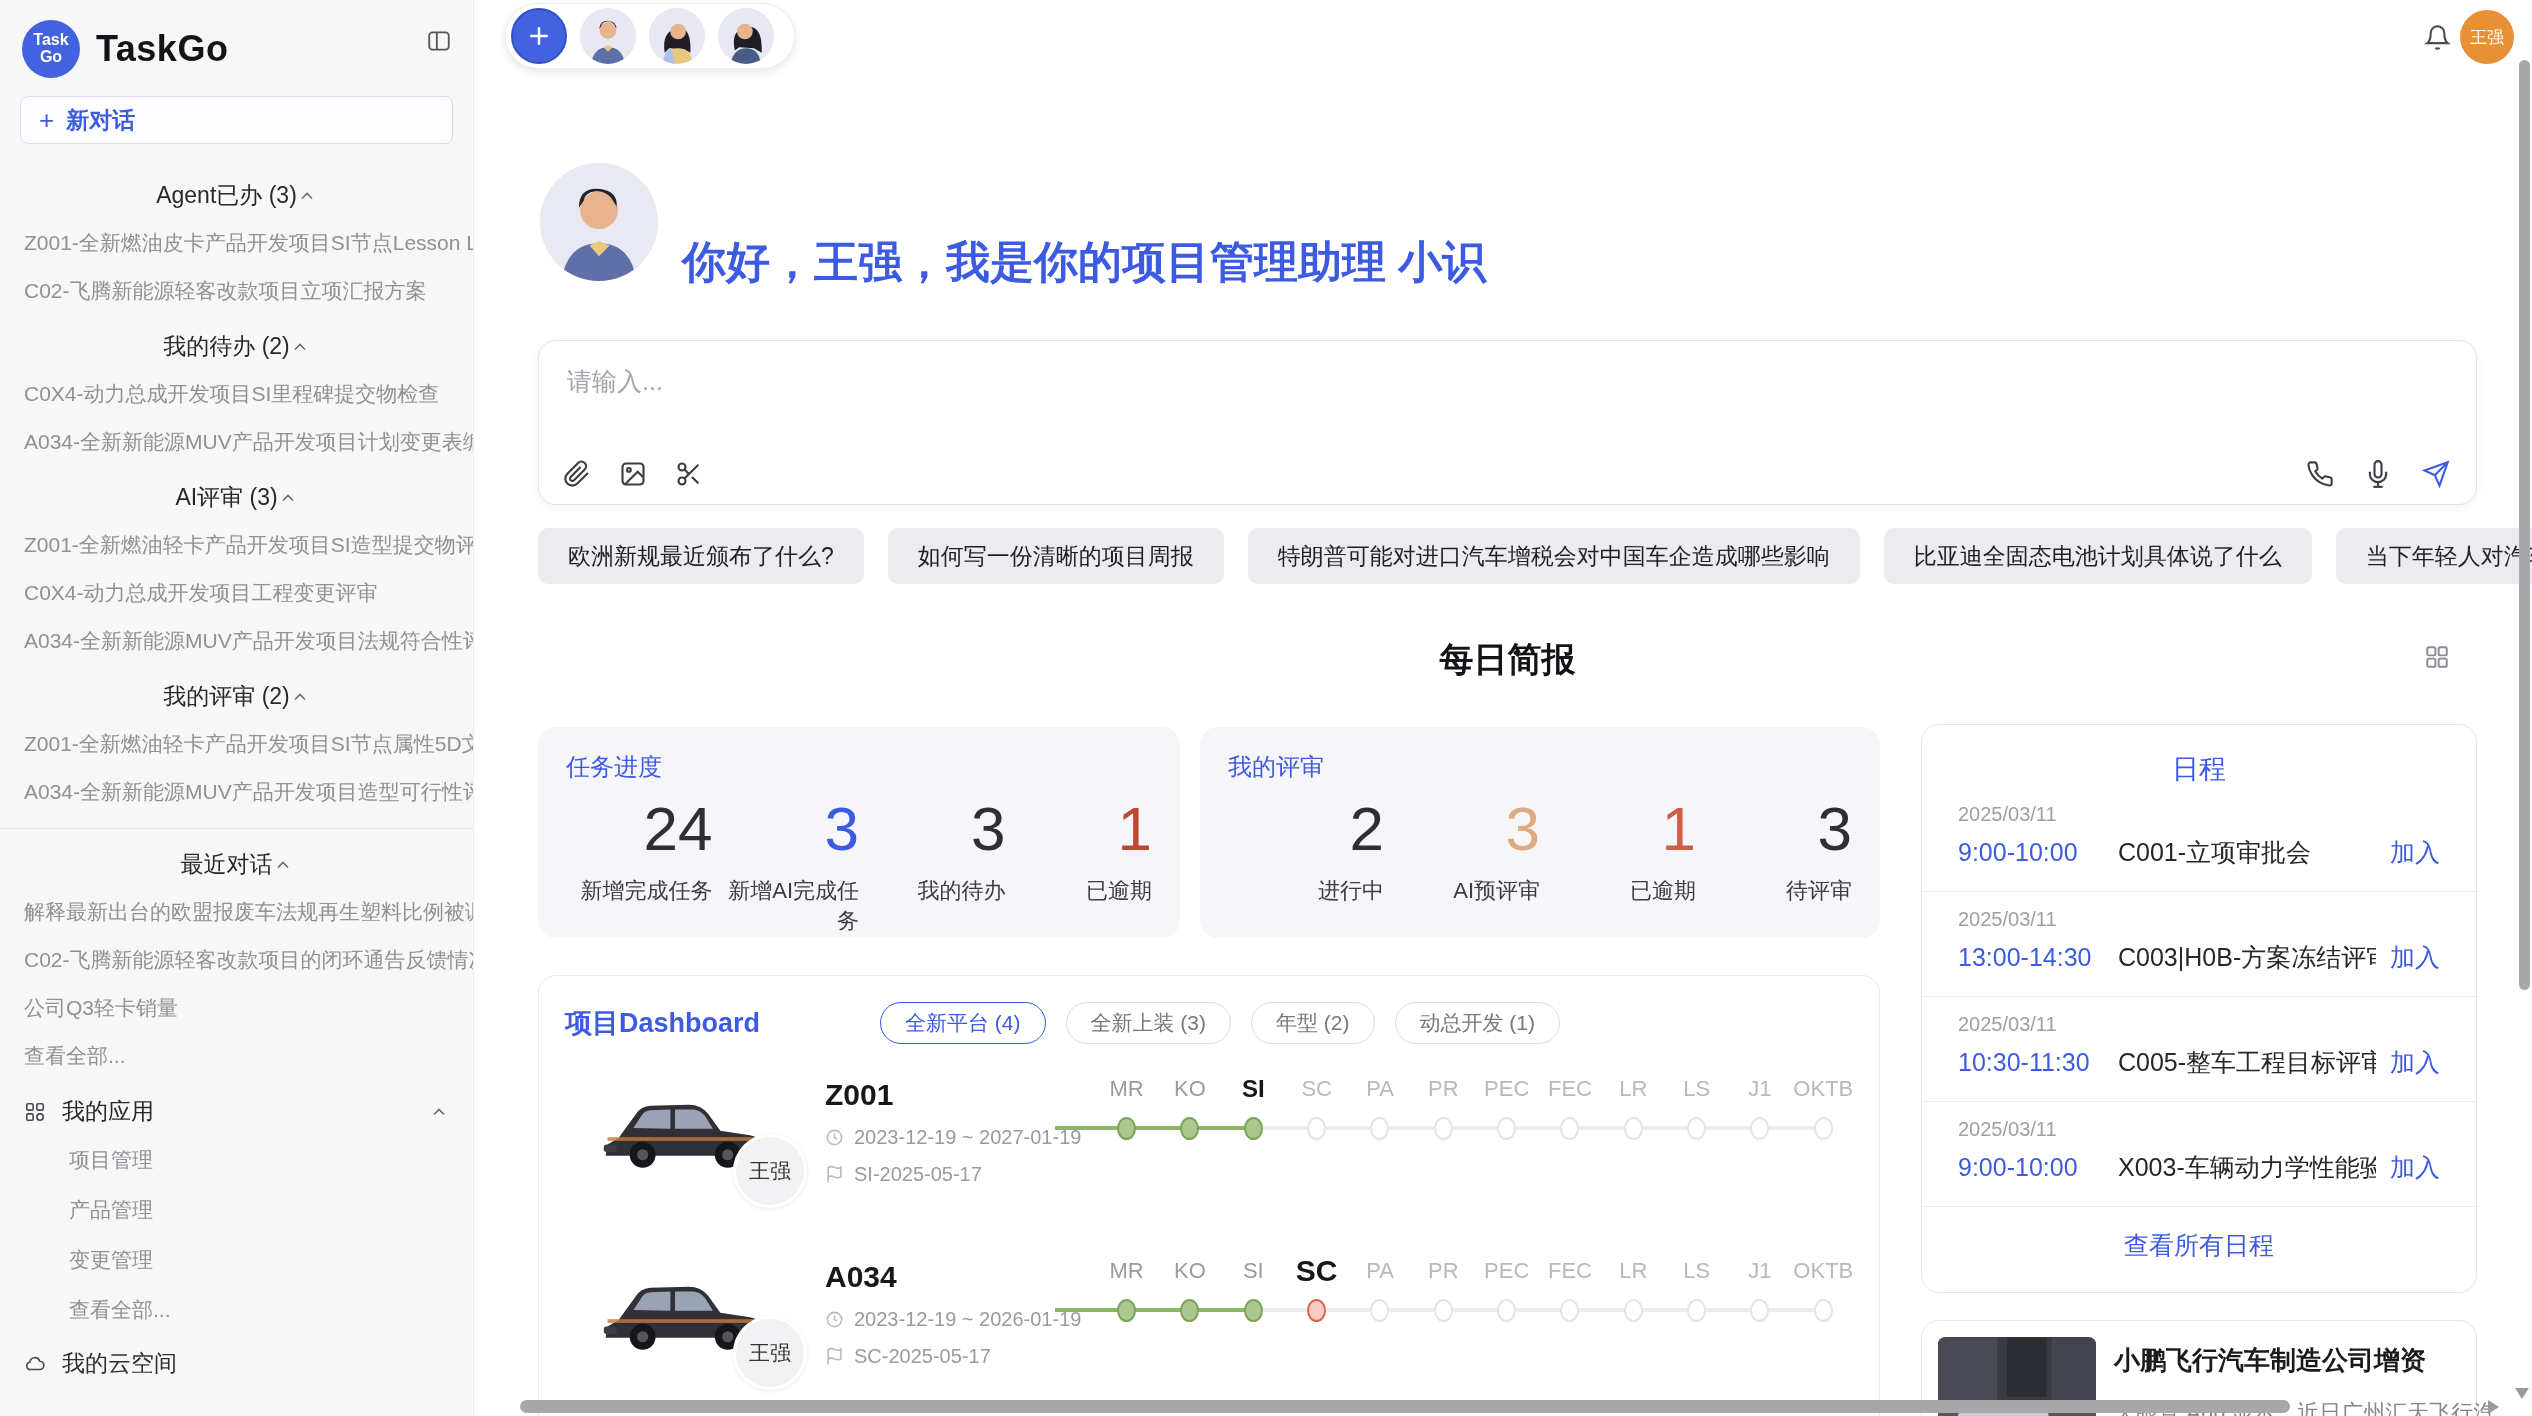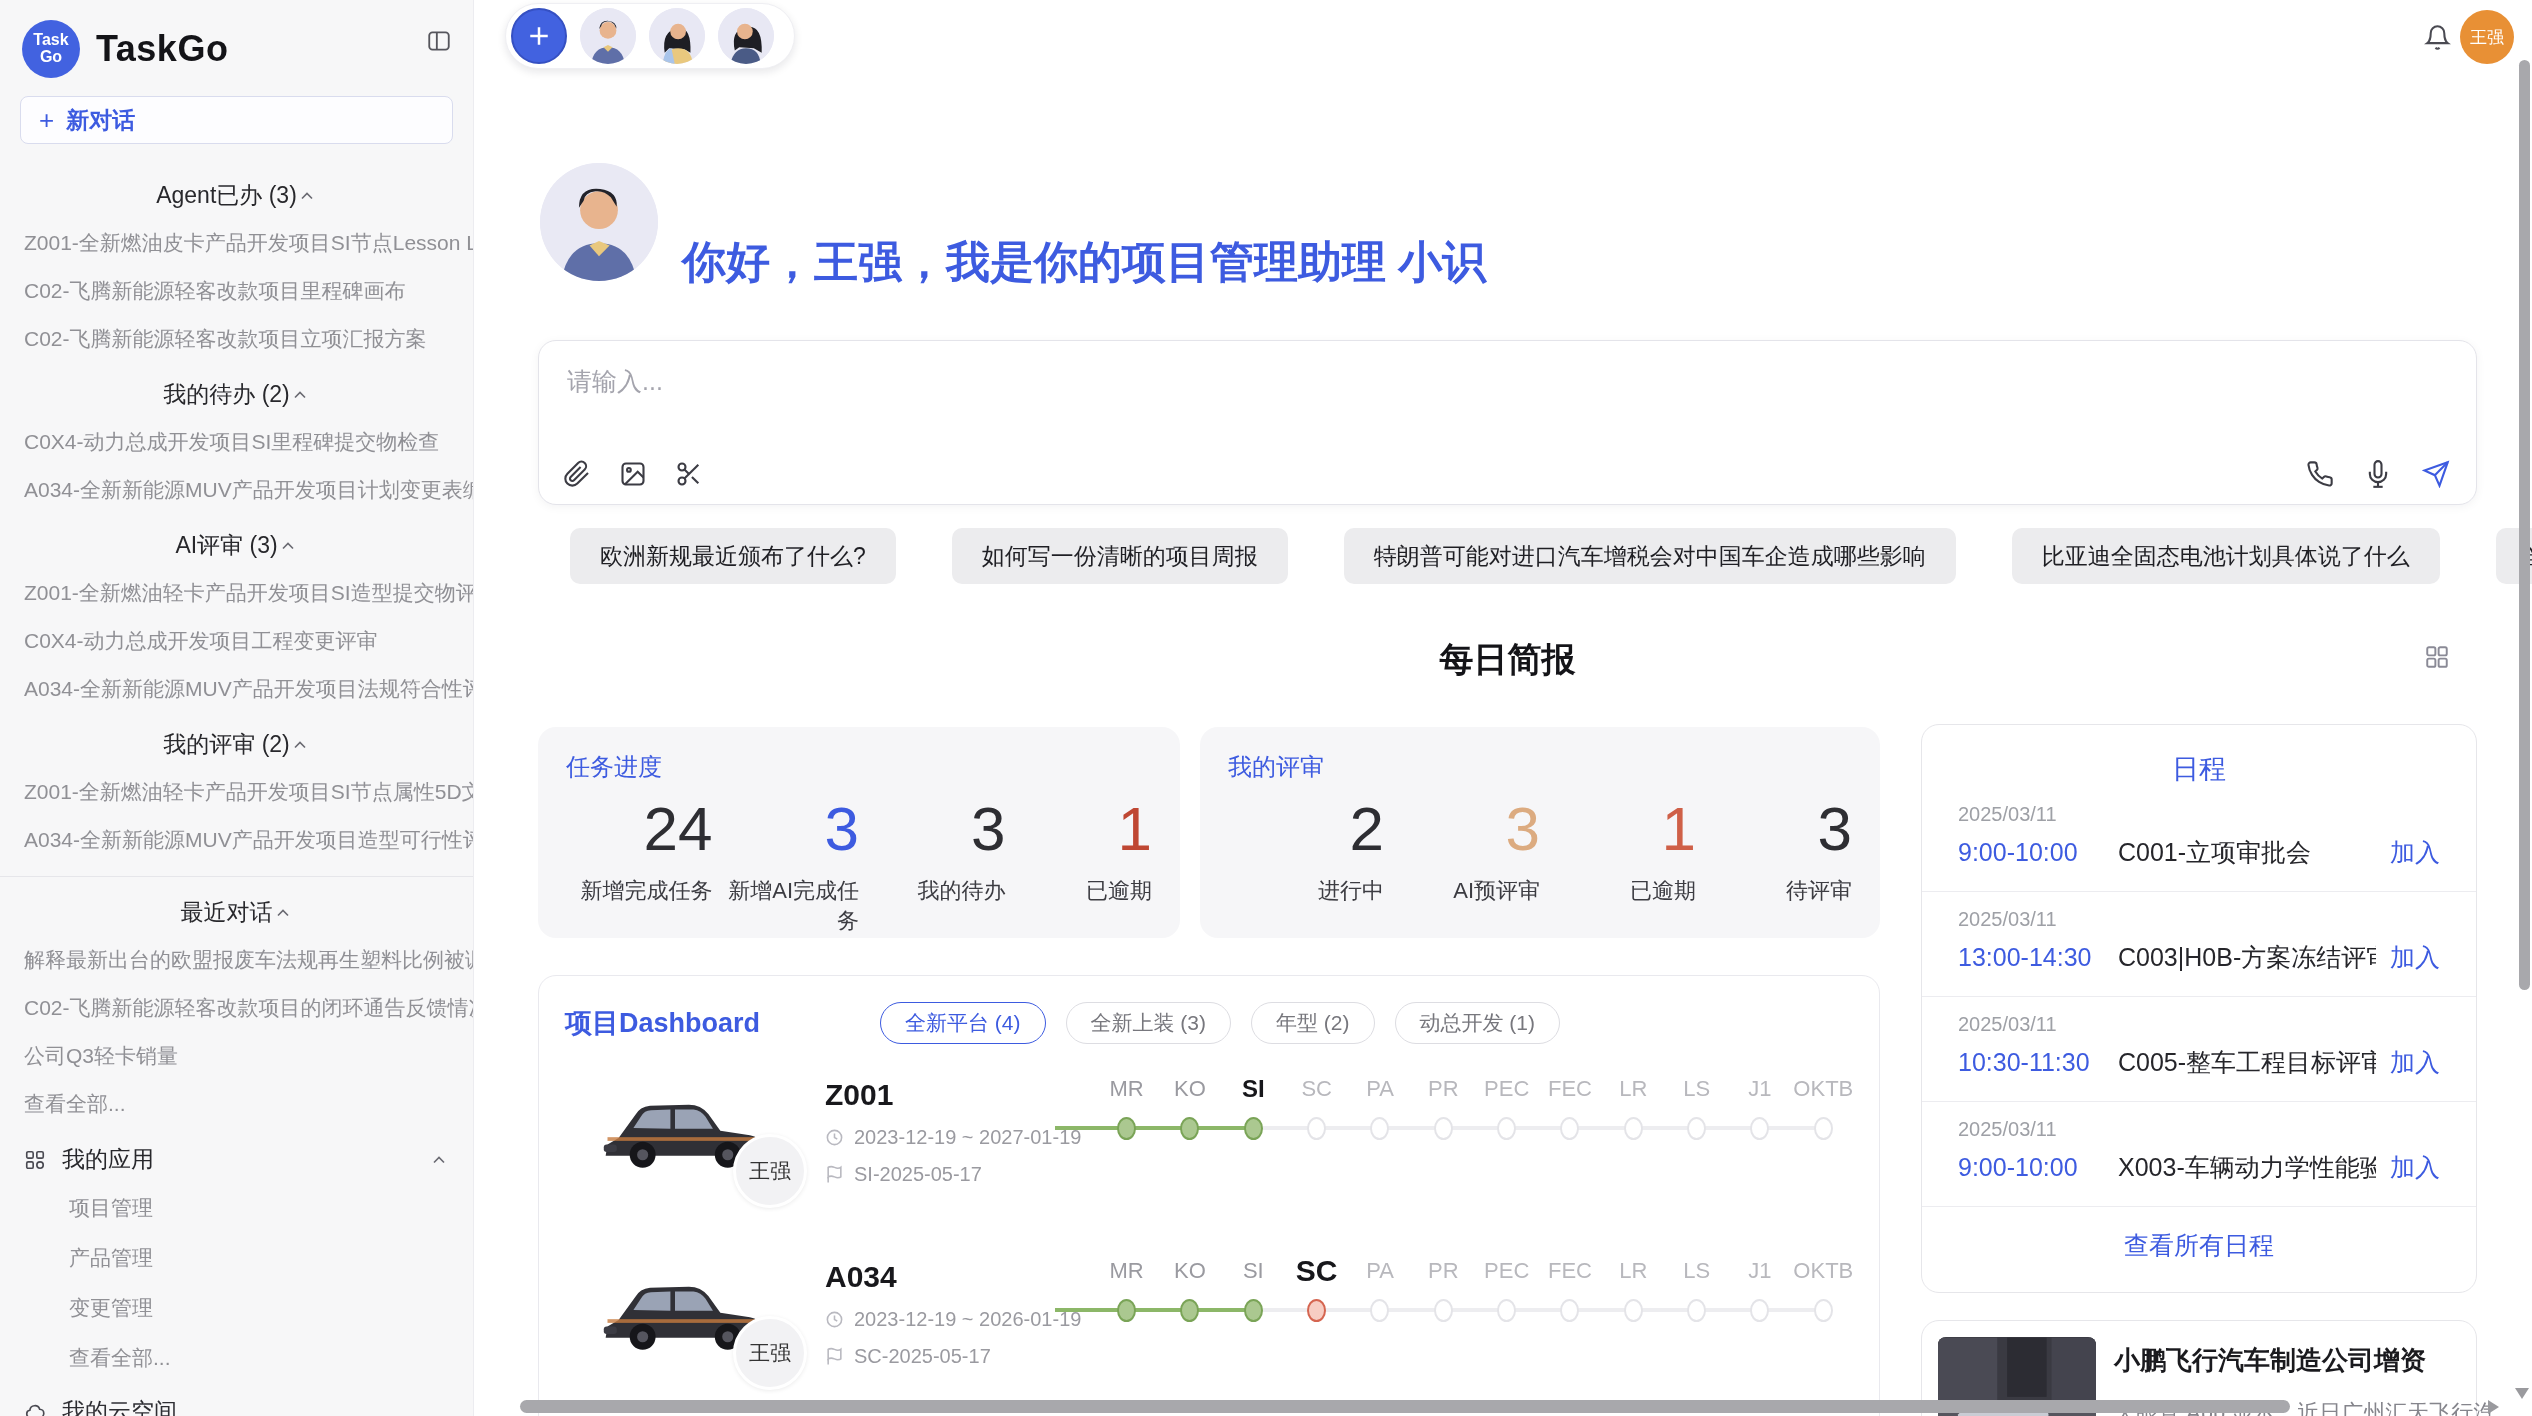--- a/index.html
+++ b/index.html
@@ -86,21 +86,21 @@
   .composer input::placeholder { color:#a4a4ad; }
   .composer-left { position:absolute; left:24px; bottom:16px; display:flex; gap:28px; align-items:center; }
   .composer-right { position:absolute; right:26px; bottom:16px; display:flex; gap:30px; align-items:center; }
   .c-icon { color:#3c3c44; cursor:pointer; }
   .c-icon.send { color:#3d5be0; }
 
   
   .chips { position:absolute; left:538px; top:528px; width:1939px; display:flex; gap:24px; }
   .chip {
     height:56px; line-height:56px; padding:0 30px; background:#ececee; border-radius:10px;
-    font-size:23px; color:#1f1f24; white-space:nowrap; cursor:pointer;margin-left:32px;
+    font-size:23px; color:#1f1f24; white-space:nowrap; cursor:pointer;
   }
 
   
   .briefing-title {
     position:absolute; left:538px; top:637px; width:1939px; text-align:center;
     font-size:34px; font-weight:bold; color:#141418;
   }
   .briefing-grid-icon { position:absolute; left:2424px; top:644px; color:#8a8a96; cursor:pointer; }
 
   .stat-card {
@@ -220,21 +220,20 @@
     <span>新对话</span>
   </div>
 
   <div class="side-section-header">
     <span>Agent已办 (3)</span>
     <svg width="20" height="20" viewBox="0 0 24 24" fill="none" stroke="#6a6a72" stroke-width="2">
         <polyline points="6 15 12 9 18 15"></polyline>
       </svg>
   </div>
   <div class="side-item">Z001-全新燃油皮卡产品开发项目SI节点Lesson Learn报告</div>
-  <div class="side-item">C02-飞腾新能源轻客改款项目里程碑画布</div>
   <div class="side-item">C02-飞腾新能源轻客改款项目立项汇报方案</div>
 
   <div class="side-section-header">
     <span>我的待办 (2)</span>
     <svg width="20" height="20" viewBox="0 0 24 24" fill="none" stroke="#6a6a72" stroke-width="2">
         <polyline points="6 15 12 9 18 15"></polyline>
       </svg>
   </div>
   <div class="side-item">C0X4-动力总成开发项目SI里程碑提交物检查</div>
   <div class="side-item">A034-全新新能源MUV产品开发项目计划变更表编写</div>

